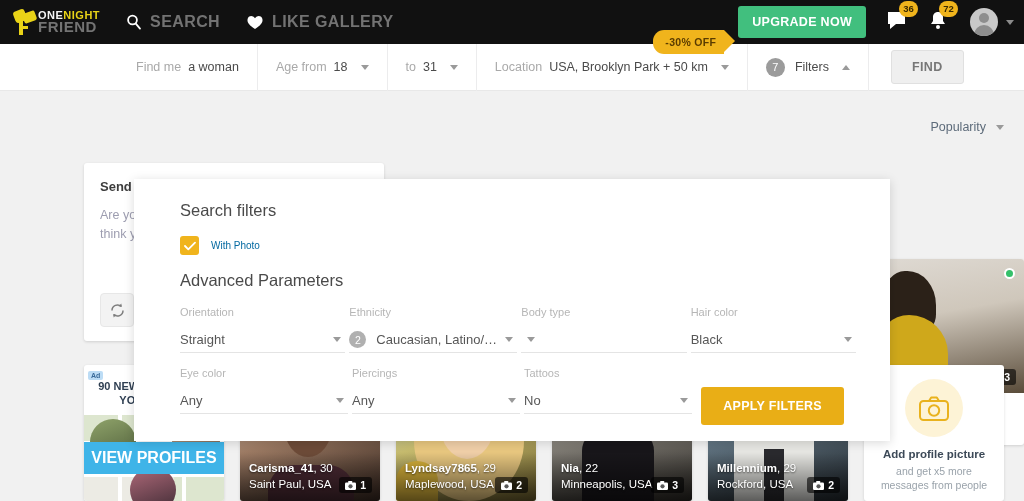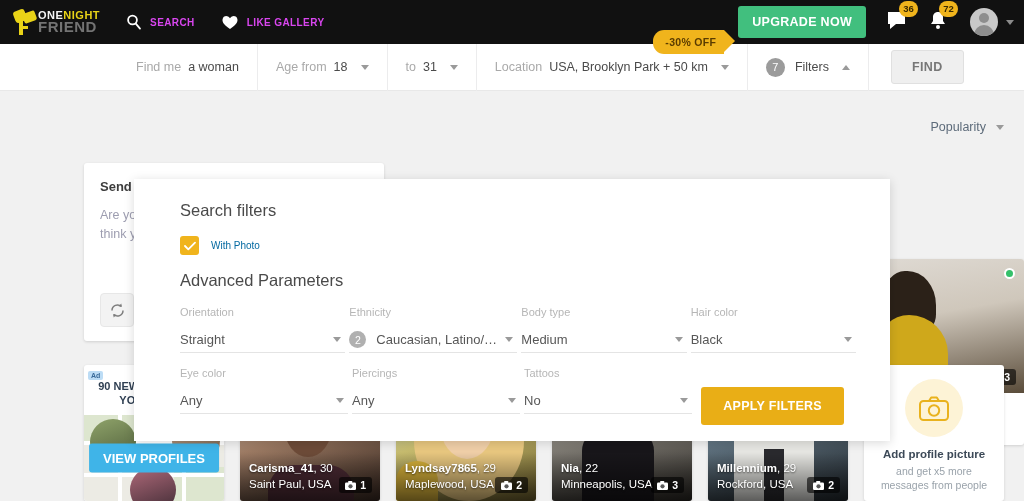--- a/index.html
+++ b/index.html
@@ -43,21 +43,21 @@
   .logo-l1 {
     font-size: 11px; font-weight: bold; letter-spacing: .5px;
     color: #f5f5f5;
   }
   .logo-l1 .nite { color: #e9d317; }
   .logo-l2 {
     font-size: 15px; font-weight: bold; letter-spacing: .5px; color: #737373;
   }
   .nav-item {
     display: flex; align-items: center; gap: 8px;
-    color: #d946ef; font-size: 10px; font-weight: bold; letter-spacing: .4px;
+    color: #737373; font-size: 16px; font-weight: bold; letter-spacing: .4px;
     margin-right: 26px; cursor: pointer;
   }
   .nav-icon { display: flex; align-items: center; }
   .spacer { flex: 1; }
 
   .promo {
     position: relative; height: 24px; display: flex; align-items: center;
     background: #f0b41c; color: #5a3c00; font-size: 10.5px; font-weight: bold;
     padding: 0 8px 0 12px; border-radius: 11px 0 0 11px; margin-right: 14px;
     letter-spacing: .3px;
@@ -271,21 +271,21 @@
   }
   .ad-map {
     position: absolute; left: 0; right: 0; bottom: 0; height: 86px;
     background: #ecebe4; overflow: hidden;
   }
   .ad-map .road { position: absolute; background: #fff; }
   .ad-map .green { position: absolute; background: #dde6cf; }
   .ad-thumb { position: absolute; border-radius: 50%; overflow: hidden; }
   .view-profiles {
     position: absolute; left: 50%; top: 50%; transform: translate(-50%,-50%);
-    background: #3fb4e8; color: #fff; font-size: 13px; font-weight: bold;
+    background: #3fb4e8; color: #fff; font-size: 16px; font-weight: bold;
     padding: 7px 14px; border-radius: 3px; white-space: nowrap; z-index: 5;
     border: none; font-family: inherit; cursor: pointer;
   }
 
   
   .addpic {
     width: 140px; height: 136px; background: #fff; border-radius: 3px;
     box-shadow: 0 1px 3px rgba(0,0,0,.14);
     display: flex; flex-direction: column; align-items: center;
     padding-top: 14px; cursor: pointer;
@@ -467,21 +467,20 @@
         <div class="flabel">Ethnicity</div>
         <div class="fselect">
           <span class="fsel-badge">2</span>
           <span class="fsel-text">Caucasian, Latino/ Hi...</span>
           <span class="caret-d"></span>
         </div>
       </div>
       <div class="fcol">
         <div class="flabel">Body type</div>
         <div class="fselect">
-          <span class="fsel-text">Medium</span>
           <span class="caret-d"></span>
         </div>
       </div>
       <div class="fcol">
         <div class="flabel">Hair color</div>
         <div class="fselect">
           <span class="fsel-text">Black</span>
           <span class="caret-d"></span>
         </div>
       </div>

